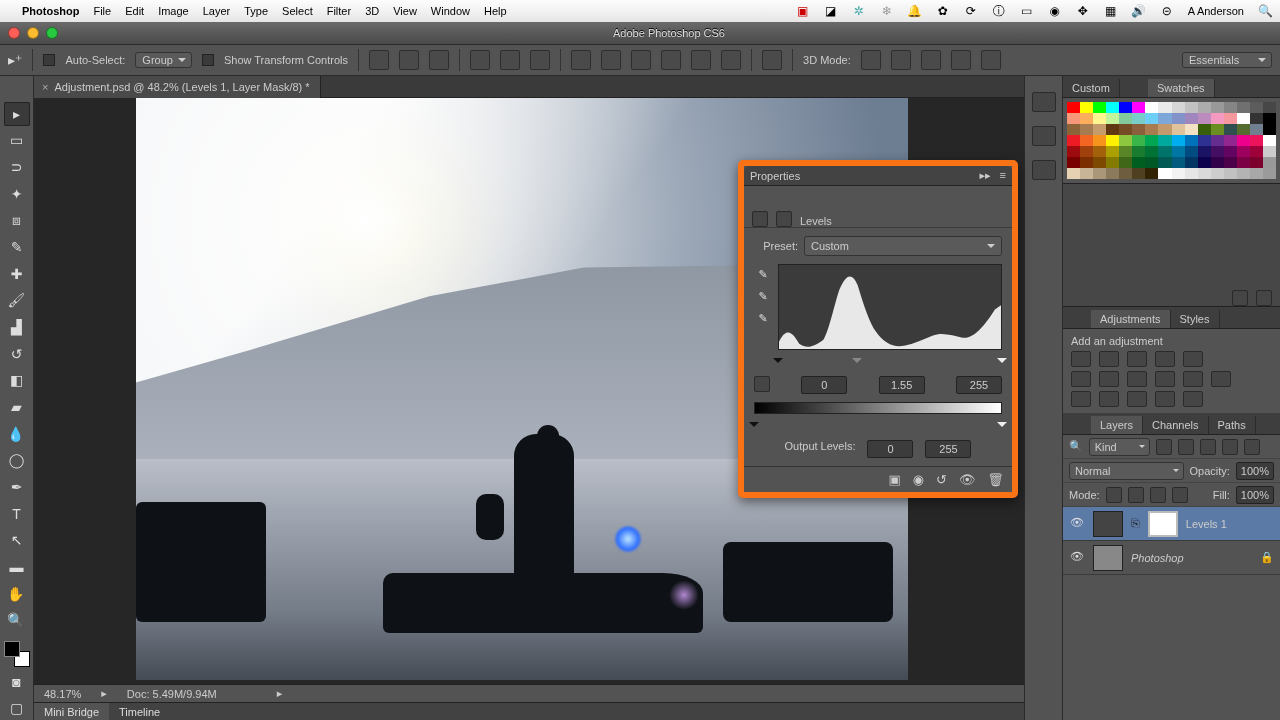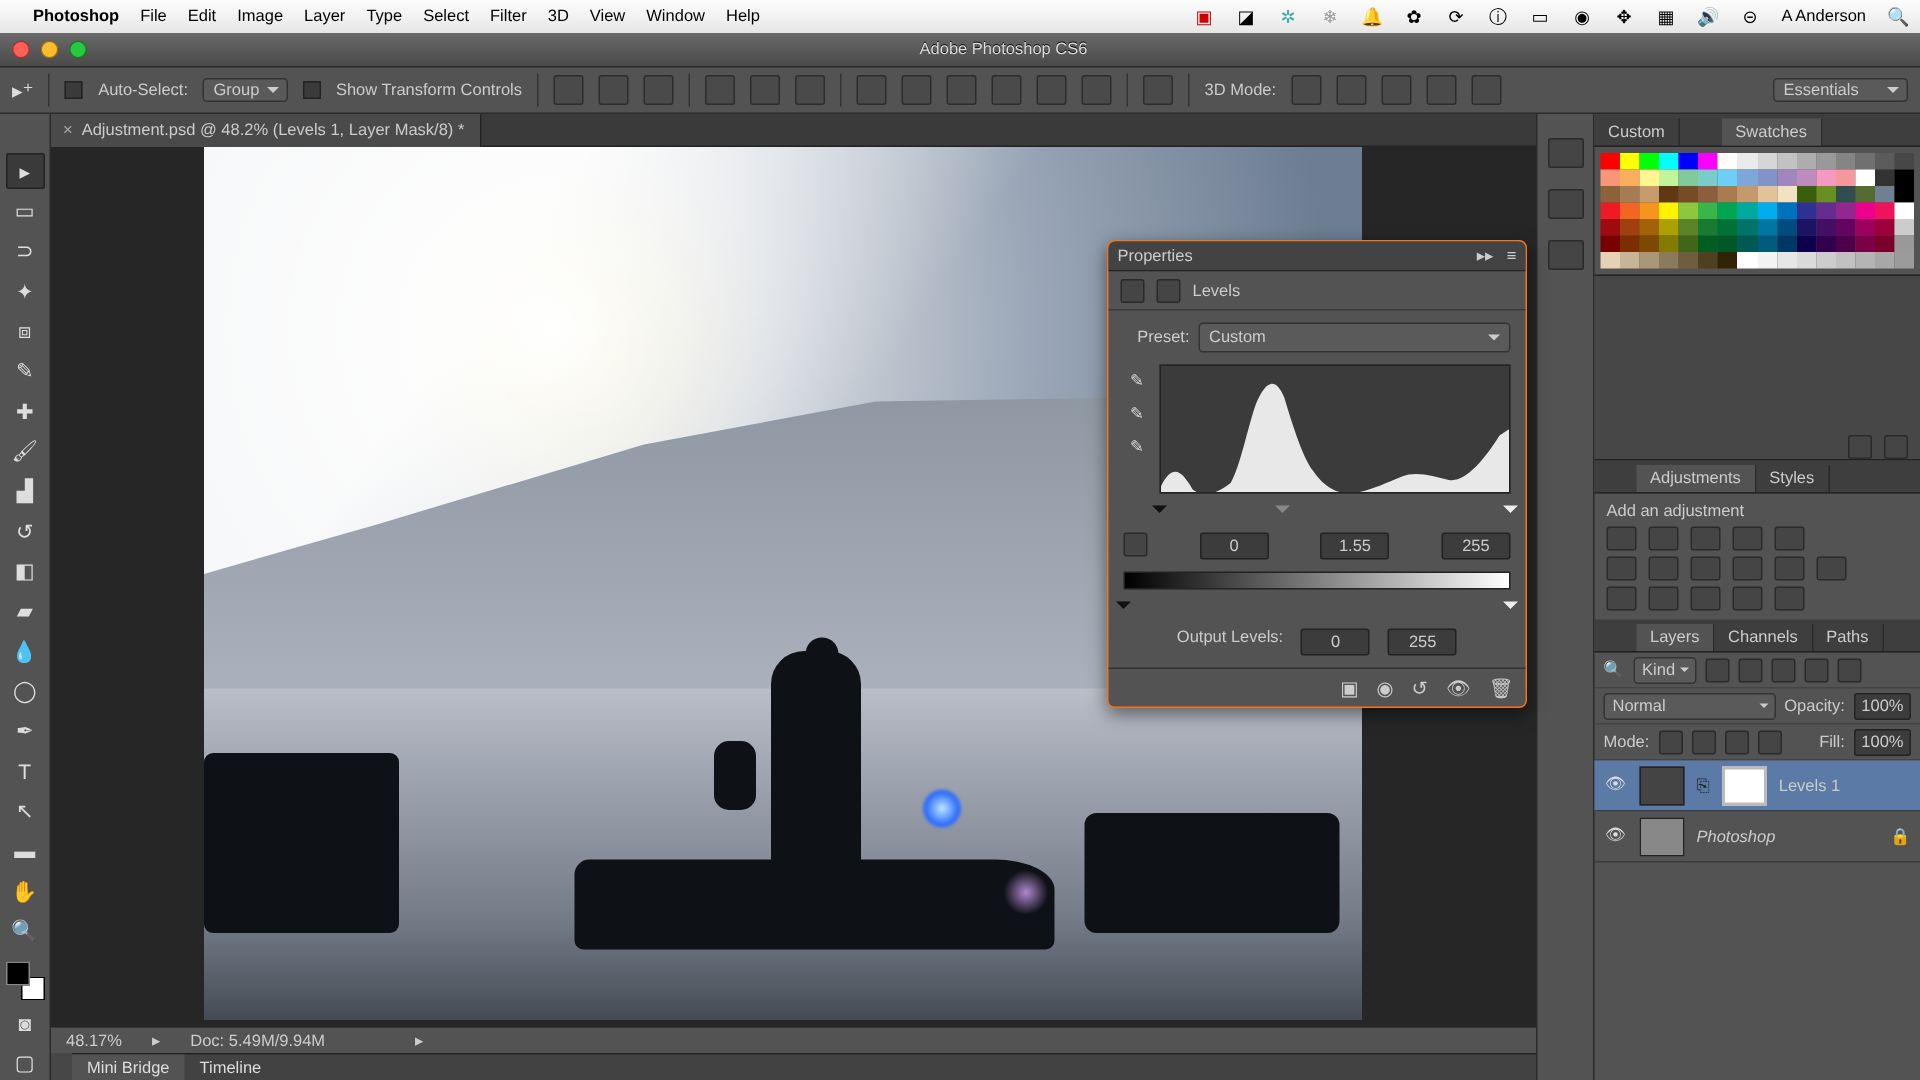--- a/index.html
+++ b/index.html
@@ -54,21 +54,21 @@
 #photo .p-head{left:52%;bottom:40%;width:22px;height:22px;border-radius:50%;}
 #photo .sled-c{left:32%;bottom:8%;width:320px;height:60px;border-radius:10px 40px 6px 6px/10px 20px 6px 6px;}
 #photo .sled-l{left:0;bottom:10%;width:130px;height:120px;border-radius:6px;}
 #photo .sled-r{left:76%;bottom:10%;width:170px;height:80px;border-radius:8px;}
 #photo .light{position:absolute;left:62%;bottom:22%;width:26px;height:26px;border-radius:50%;background:radial-gradient(circle,#bfe8ff,#2a6bff 60%,transparent 80%);filter:blur(1px);}
 #photo .p2{left:44%;bottom:24%;width:28px;height:46px;border-radius:10px;}
 #photo .flare-p{position:absolute;left:69%;bottom:12%;width:30px;height:30px;border-radius:50%;background:radial-gradient(circle,#b088d0,transparent 70%);}
 
 
 #status{position:absolute;left:34px;bottom:18px;right:256px;height:18px;background:#535353;border-top:1px solid #222;display:flex;align-items:center;padding:0 10px;gap:20px;z-index:22;}
-#bottom-tabs{position:absolute;left:48px;bottom:0;right:256px;height:18px;background:#424242;border-top:1px solid #222;display:flex;align-items:center;z-index:22;}
+#bottom-tabs{position:absolute;left:34px;bottom:0;right:256px;height:18px;background:#424242;border-top:1px solid #222;display:flex;align-items:center;z-index:22;}
 #bottom-tabs .bt{padding:0 10px;height:18px;display:flex;align-items:center;color:#ddd;}
 #bottom-tabs .bt.sel{background:#535353;}
 
 
 #right{position:absolute;right:0;top:76px;width:256px;bottom:0;display:flex;z-index:30;}
 #dock{width:38px;background:#535353;border-left:1px solid #2a2a2a;display:flex;flex-direction:column;align-items:center;padding-top:16px;gap:14px;}
 #dock .d{width:24px;height:20px;background:#454545;border:1px solid #2a2a2a;border-radius:2px;}
 #panels{flex:1;background:#535353;border-left:1px solid #2a2a2a;display:flex;flex-direction:column;}
 .p-tabs{height:22px;background:#3e3e3e;display:flex;align-items:flex-end;border-bottom:1px solid #222;}
 .p-tab{padding:3px 9px;color:#ccc;border-right:1px solid #2a2a2a;}
@@ -78,33 +78,33 @@
 #swatches{padding:4px;display:grid;grid-template-columns:repeat(16,1fr);gap:0;}
 #swatches div{height:11px;}
 
 #adjust-body{padding:6px 8px;}
 .adj-row{display:flex;gap:8px;margin-top:4px;}
 .adj-ic{width:20px;height:16px;background:#454545;border:1px solid #2a2a2a;border-radius:2px;}
 
 
 #layers-body{flex:1;display:flex;flex-direction:column;}
 .lrow{height:24px;display:flex;align-items:center;padding:0 6px;gap:6px;border-bottom:1px solid #444;}
-.drop-sm{background:#5a5a5a;border:1px solid #333;padding:0 13px 0 5px;border-radius:3px;position:relative;height:18px;display:flex;align-items:center;}
+.drop-sm{background:#5a5a5a;border:1px solid #333;padding:0 32px 0 5px;border-radius:3px;position:relative;height:18px;display:flex;align-items:center;}
 .drop-sm::after{content:"";position:absolute;right:4px;top:50%;margin-top:-2px;border:3px solid transparent;border-top-color:#ccc;}
 .num-sm{background:#3c3c3c;border:1px solid #222;padding:0 4px;height:18px;display:flex;align-items:center;border-radius:2px;min-width:34px;justify-content:center;}
 .layer{height:34px;display:flex;align-items:center;padding:0 6px;gap:8px;border-bottom:1px solid #3a3a3a;}
 .layer.sel{background:#5b7aa6;}
 .eye{width:16px;height:16px;text-align:center;color:#ddd;}
 .thumb{width:30px;height:26px;background:#888;border:1px solid #222;}
 .mask{width:30px;height:26px;background:#fff;border:2px solid #bbb;}
 
 
-#props{position:absolute;left:738px;top:160px;width:280px;background:#535353;border:1px solid #f97316;border-radius:5px;z-index:45;box-shadow:0 4px 12px rgba(0,0,0,.5);}
+#props{position:absolute;left:738px;top:160px;width:280px;background:#535353;border:6px solid #f97316;border-radius:5px;z-index:45;box-shadow:0 4px 12px rgba(0,0,0,.5);}
 #props .hd{height:20px;background:#434343;display:flex;align-items:center;padding:0 6px;border-bottom:1px solid #222;border-radius:5px 5px 0 0;justify-content:space-between;}
-#props .sub{height:26px;display:flex;align-items:center;padding:0 8px;gap:8px;border-bottom:1px solid #3a3a3a;}
+#props .sub{height:42px;display:flex;align-items:flex-end;padding:0 8px;gap:8px;border-bottom:1px solid #3a3a3a;}
 #props .body{padding:8px 10px;display:flex;flex-direction:column;gap:8px;}
 .field{display:flex;align-items:center;gap:6px;}
 .field label{min-width:44px;text-align:right;}
 .wide-drop{flex:1;background:#5a5a5a;border:1px solid #333;border-radius:3px;height:20px;display:flex;align-items:center;padding:0 18px 0 6px;position:relative;}
 .wide-drop::after{content:"";position:absolute;right:6px;top:50%;margin-top:-2px;border:4px solid transparent;border-top-color:#ccc;}
 .btn{background:#5f5f5f;border:1px solid #333;border-radius:3px;height:20px;padding:0 10px;display:flex;align-items:center;}
 #histo-row{display:flex;gap:6px;}
 #pickers{display:flex;flex-direction:column;gap:6px;padding-top:4px;}
 #pickers .pk{width:18px;height:16px;color:#ddd;text-align:center;}
 #histogram{flex:1;height:86px;background:#3b3b3b;border:1px solid #222;position:relative;overflow:hidden;}

